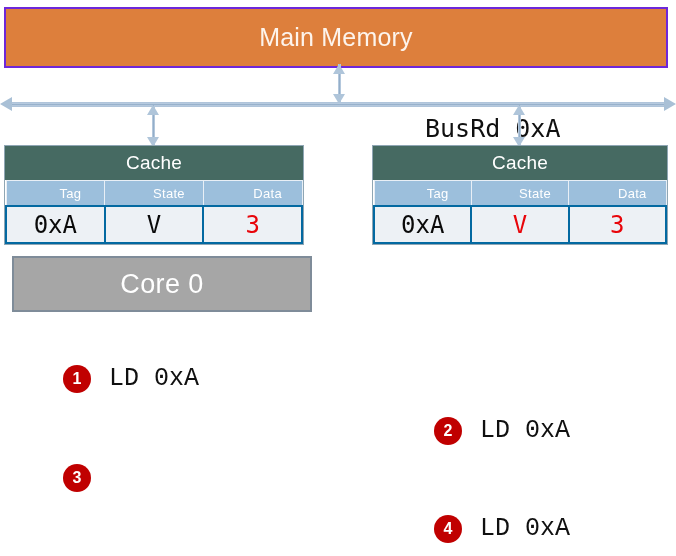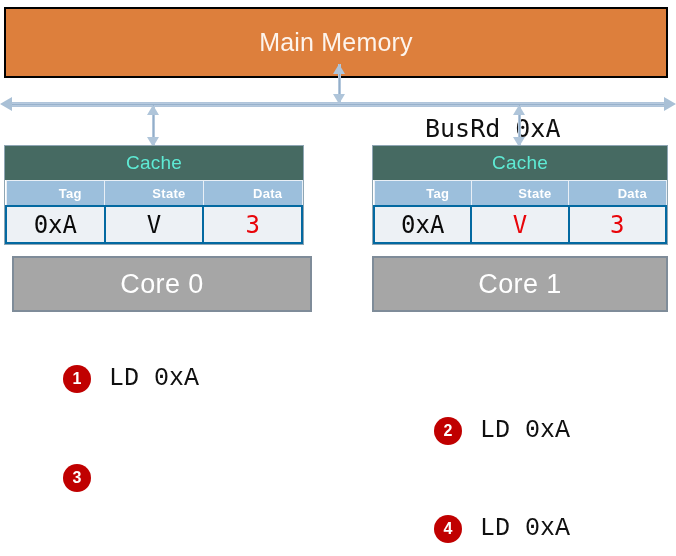--- a/index.html
+++ b/index.html
@@ -20,23 +20,23 @@
     width: 676px;
     height: 556px;
   }
 
   
   .main-memory {
     position: absolute;
     left: 4px;
     top: 7px;
     width: 664px;
-    height: 71px;
+    height: 61px;
     background: #DD7F3C;
-    border: 2px solid #000000;
+    border: 2px solid #6d28d9;
     box-sizing: border-box;
     display: flex;
     align-items: center;
     justify-content: center;
   }
   .main-memory-label {
     color: #FDF4EC;
     font-size: 25px;
     font-weight: 400;
     letter-spacing: 0.2px;
@@ -123,37 +123,37 @@
     box-sizing: border-box;
     border: 1px solid #8FA6B4;
     background: #ffffff;
   }
   .cache-left  { left: 4px;   width: 300px; }
   .cache-right { left: 372px; width: 296px; }
 
   .cache-title {
     height: 34px;
     background: #466A62;
-    color: #5eead4;
+    color: #ffffff;
     font-size: 19px;
     display: flex;
     align-items: center;
     justify-content: center;
     letter-spacing: 0.2px;
   }
   .cache-table {
     width: 100%;
     border-collapse: collapse;
     table-layout: fixed;
   }
   .cache-table th {
     background: #9CBFDC;
     color: #FFFFFF;
     font-size: 13px;
-    font-weight: bold;
+    font-weight: normal;
     height: 22px;
     border: 1px solid #E8EFF6;
     letter-spacing: 0.3px;
     padding-left: 31px;
   }
   .cache-table td {
     background: #EDF1F5;
     height: 33px;
     border: 2px solid #0369a1;
     text-align: center;
@@ -284,23 +284,20 @@
           <td class="val-red">V</td>
           <td class="val-red">3</td>
         </tr>
       </tbody>
     </table>
   </div>
 
   <div class="core-block core-left">
     <span class="core-label">Core 0</span>
   </div>
-  <div class="core-block core-right">
-    <span class="core-label">Core 1</span>
-  </div>
 
   <div class="step step-1">
     <div class="step-badge">1</div>
     <div class="step-text">LD 0xA</div>
   </div>
   <div class="step step-2">
     <div class="step-badge">2</div>
     <div class="step-text">LD 0xA</div>
   </div>
   <div class="step step-3">

